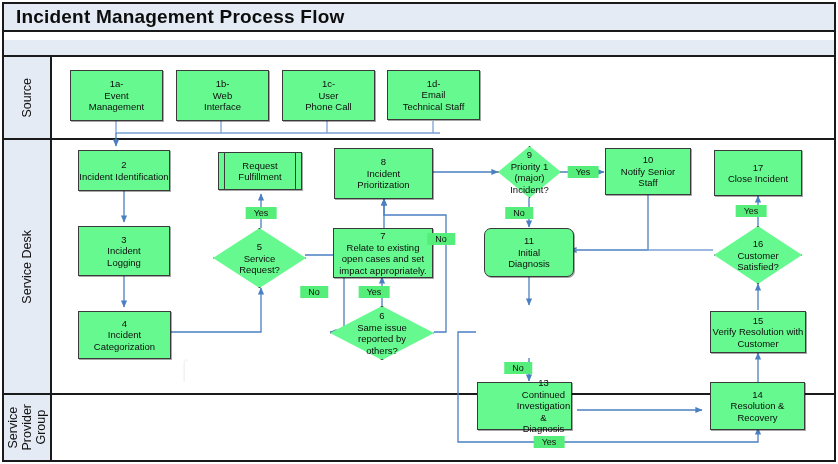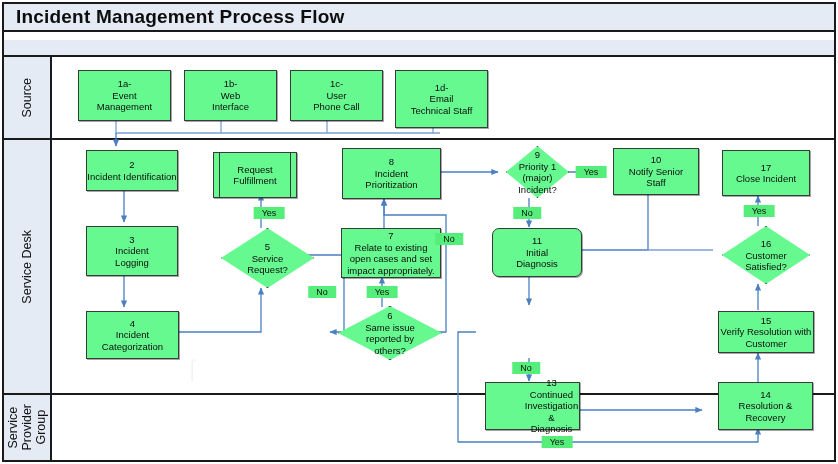--- a/index.html
+++ b/index.html
@@ -24,21 +24,21 @@
   .lane-head .vtext{writing-mode:vertical-rl;transform:rotate(180deg);font-size:12.5px;color:#111;
              text-align:center;line-height:14px;max-height:100%;white-space:pre-line;}
   .lane-body{position:absolute;left:48px;top:0;right:0;bottom:0;background:#ffffff;}
 
   #lane-source{top:57px;height:83px;}
   #lane-desk{top:140px;height:255px;}
   #lane-spg{top:395px;height:65px;border-bottom:none;}
 
   
   #nodes{position:absolute;left:0;top:0;width:838px;height:464px;pointer-events:none;}
-  #nodes > *{pointer-events:auto;margin-left:8px;}
+  #nodes > *{pointer-events:auto;}
 
   .node{position:absolute;box-sizing:border-box;display:flex;align-items:center;justify-content:center;
         text-align:center;color:#0d0d0d;font-size:9.5px;line-height:11.5px;white-space:pre-line;}
   .proc{background:#66f98f;border:1.6px solid #3a3a3a;box-shadow:1px 1px 0 rgba(0,0,0,.35);}
   .predef{background:#66f98f;border:1.6px solid #3a3a3a;box-shadow:1px 1px 0 rgba(0,0,0,.35);}
   .predef::before,.predef::after{content:"";position:absolute;top:0;bottom:0;width:0;border-left:1.4px solid #3a3a3a;}
   .predef::before{left:5px;} .predef::after{right:5px;}
 
   .dec{position:absolute;}
   .dec .shape{position:absolute;left:0;top:0;width:100%;height:100%;
@@ -152,34 +152,34 @@
 
     <div class="node proc" style="left:70px;top:70px;width:93px;height:51px;">1a-
 Event
 Management</div>
     <div class="node proc" style="left:176px;top:70px;width:93px;height:51px;">1b-
 Web
 Interface</div>
     <div class="node proc" style="left:282px;top:70px;width:93px;height:51px;">1c-
 User
 Phone Call</div>
-    <div class="node proc" style="left:387px;top:70px;width:93px;height:58px;">1d-
+    <div class="node proc" style="left:387px;top:70px;width:93px;height:50px;">1d-
 Email
 Technical Staff</div>
 
     <div class="node proc" style="left:78px;top:150px;width:92px;height:41px;">2
 Incident Identification</div>
     <div class="node proc" style="left:78px;top:226px;width:92px;height:50px;">3
 Incident
 Logging</div>
     <div class="node proc" style="left:78px;top:311px;width:93px;height:48px;">4
 Incident
 Categorization</div>
 
-    <div class="node predef" style="left:205px;top:152px;width:84px;height:46px;">Request
+    <div class="node predef" style="left:218px;top:152px;width:84px;height:38px;">Request
 Fulfillment</div>
 
     <div class="dec" style="left:213px;top:228px;width:93px;height:60px;">
       <div class="shape"></div>
       <div class="dtext">5
 Service
 Request?</div>
     </div>
 
     <div class="dec" style="left:330px;top:306px;width:104px;height:54px;">

